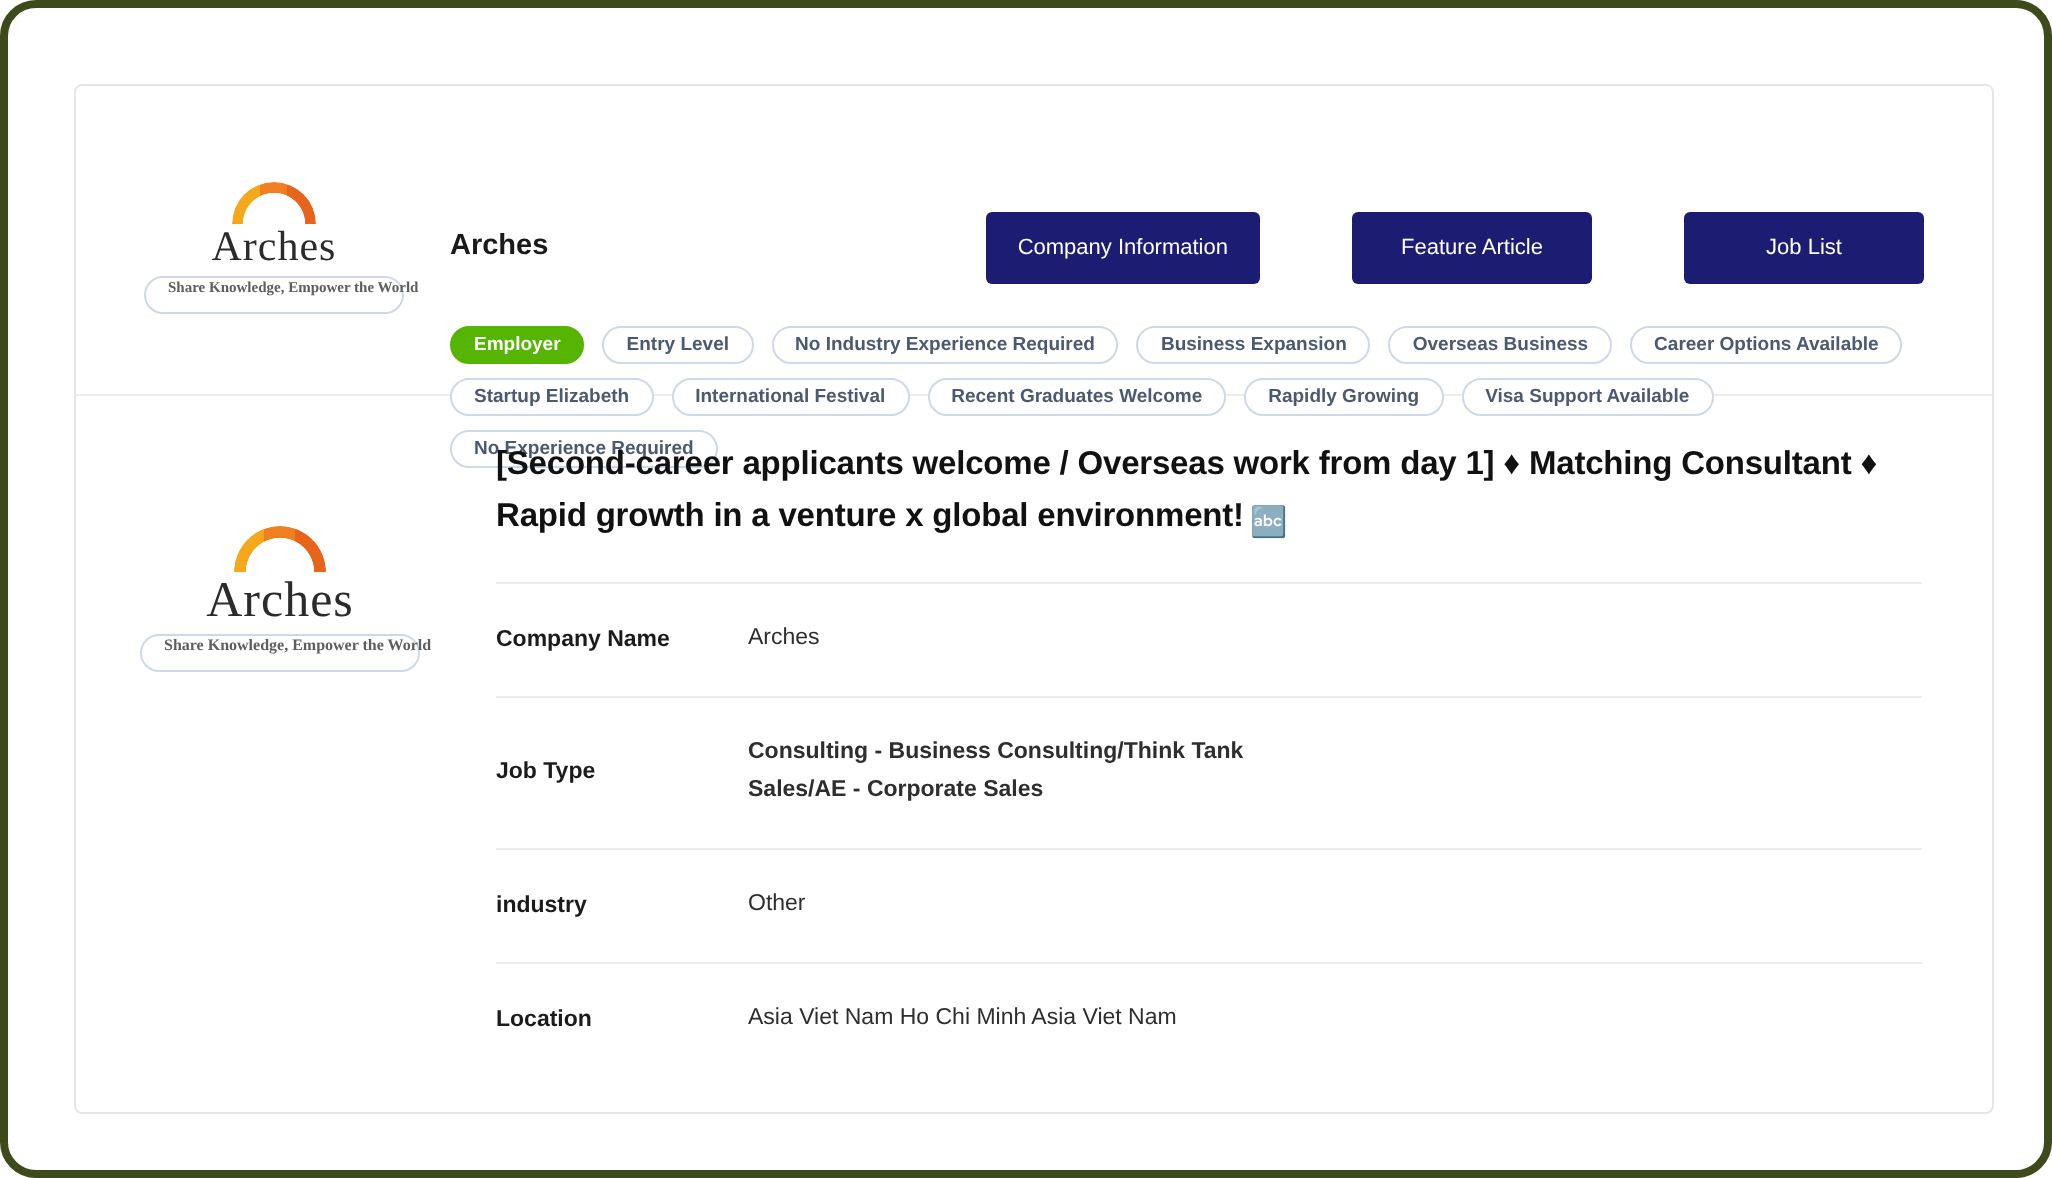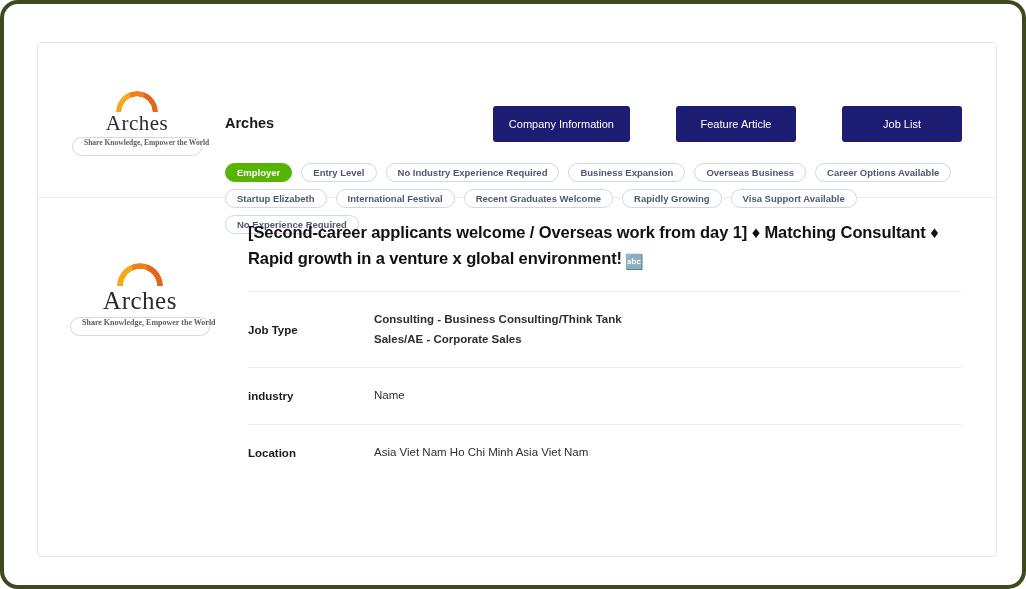--- a/index.html
+++ b/index.html
@@ -246,28 +246,32 @@
         <span class="tag">Share Knowledge, Empower the World</span>
       </div>
 
       <div class="content">
         <div class="job-title">
           <span>[Second-career applicants welcome / Overseas work from day 1] ♦ Matching Consultant ♦ Rapid growth in a venture x global environment!</span><span class="flag">🔤</span>
         </div>
 
         <table class="detail">
           <tbody>
+              <tr>
+            <td class="k">Company Name</td>
+            <td class="v">Arches</td>
+          </tr>
           <tr>
             <td class="k">Job Type</td>
             <td class="v" style="white-space: pre-line; font-weight: bold;">Consulting - Business Consulting/Think Tank
 Sales/AE - Corporate Sales</td>
           </tr>
           <tr>
             <td class="k">industry</td>
-            <td class="v">Name</td>
+            <td class="v">Other</td>
           </tr>
           <tr>
             <td class="k">Location</td>
             <td class="v">Asia Viet Nam Ho Chi Minh Asia Viet Nam</td>
           </tr>
         </tbody>
           </table>
       </div>
     </div>
 

